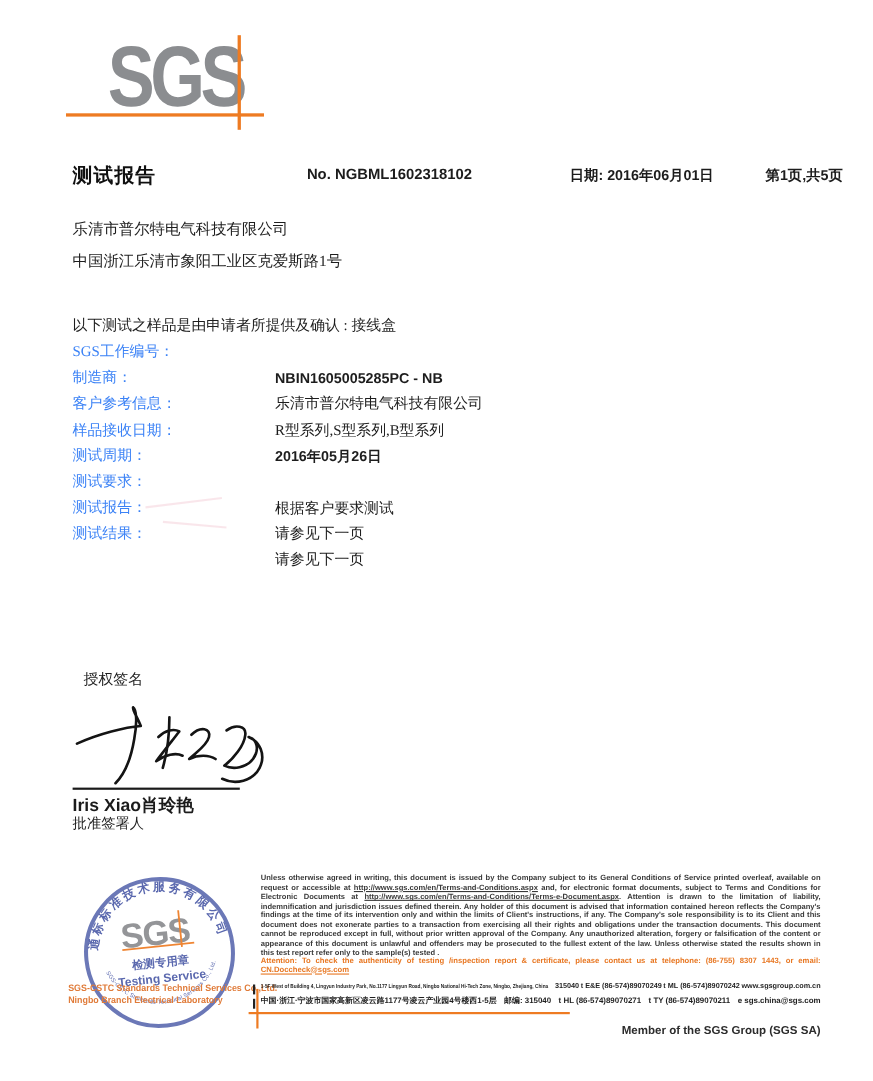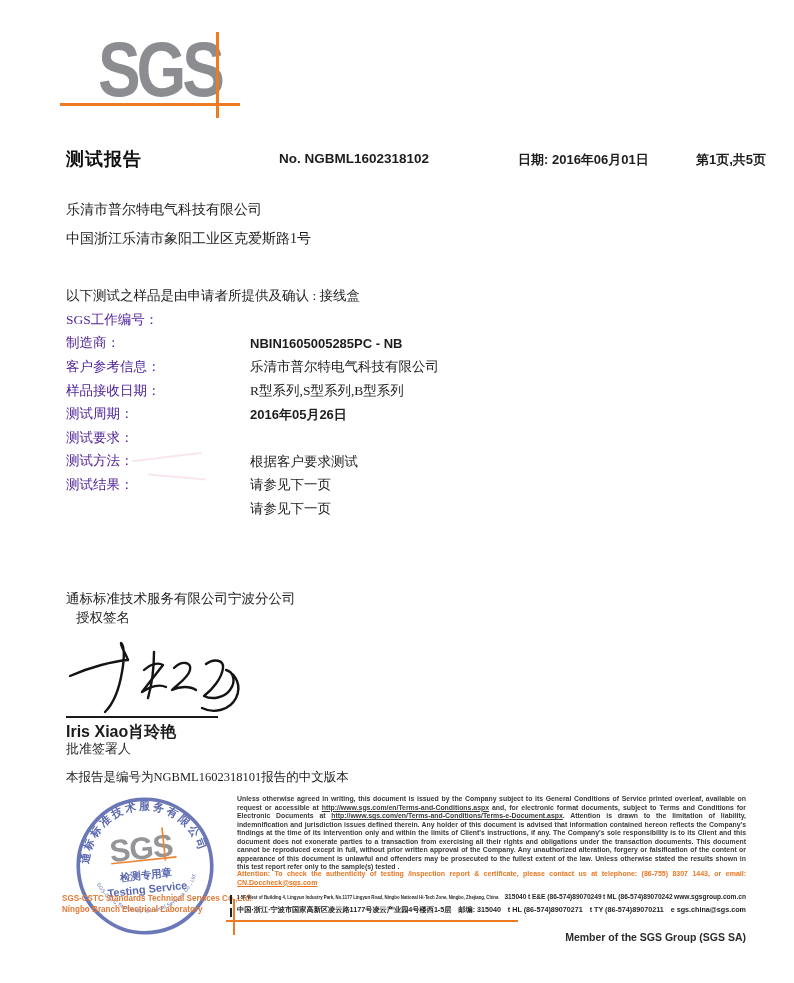--- a/index.html
+++ b/index.html
@@ -21,21 +21,21 @@
   .hdr-page   { left:652px; top:151px; font-size:13px; font-weight:bold; color:#1c1c1c;margin-left:44px; }
 
   
   .applicant { left:66px; top:195px; font-family:"Liberation Serif", serif; font-size:14px;
                color:#1d1d1d; line-height:29px; }
 
   
   .statement { left:66px; top:287px; font-family:"Liberation Serif", serif; font-size:13.5px; color:#1d1d1d; }
   .fields { left:66px; top:308px; width:620px; }
   .frow { display:flex; align-items:center; height:23.6px; }
-  .flabel { width:184px; font-family:"Liberation Serif", serif; font-size:13.5px; color:#4c1d95; }
+  .flabel { width:184px; font-family:"Liberation Serif", serif; font-size:13.5px; color:#3b82f6; }
   .fvalue { font-family:"Liberation Serif", serif; font-size:13.5px; color:#1d1d1d;margin-top:48px; }
   .fvalue.num { font-family:"Liberation Sans", sans-serif; font-weight:bold; font-size:13px; }
 
   
   .artifact { left:128px; top:450px; width:96px; height:40px; opacity:0.16; pointer-events:none; }
   .artifact i { position:absolute; display:block; background:#e06a86; }
   .artifact i.a1 { left:4px; top:6px; width:70px; height:2px; transform:rotate(-7deg); }
   .artifact i.a2 { left:20px; top:26px; width:58px; height:2px; transform:rotate(5deg); }
 
   
@@ -113,50 +113,48 @@
       <span class="fvalue num">2016年05月26日</span>
     </div>
     <div class="frow">
       <span class="flabel">测试周期：</span>
     </div>
     <div class="frow">
       <span class="flabel">测试要求：</span>
       <span class="fvalue">根据客户要求测试</span>
     </div>
     <div class="frow">
-      <span class="flabel">测试方法：</span>
+      <span class="flabel">测试报告：</span>
       <span class="fvalue">请参见下一页</span>
     </div>
     <div class="frow">
       <span class="flabel">测试结果：</span>
       <span class="fvalue">请参见下一页</span>
     </div>
   </div>
 
   <div class="abs artifact">
       <i class="a1"></i>
       <i class="a2"></i>
     </div>
 
-  <div class="abs sig-company">通标标准技术服务有限公司宁波分公司</div>
   <div class="abs sig-label">授权签名</div>
   <svg class="abs sig-svg" width="180" height="86" viewBox="0 0 180 86">
     <g fill="none" stroke="#141414" stroke-width="2.4" stroke-linecap="round" stroke-linejoin="round">
       <path d="M4,42 C24,33 48,27 62,26 C59,18 54,11 55,9 C58,11 59,22 56,38 C53,56 47,70 39,78"></path>
       <path d="M78,36 C84,30 92,28 97,31 C90,40 82,50 76,58 C84,52 94,50 100,53"></path>
       <path d="M88,18 C88,32 86,50 82,64"></path>
       <path d="M108,34 C116,26 126,28 124,36 C122,44 112,50 106,56 C114,52 124,52 130,56"></path>
       <path d="M140,30 C148,24 158,26 157,34 C156,44 146,56 138,62 C146,66 158,64 164,56 C170,48 168,38 160,36 C170,40 176,52 170,64 C164,76 148,80 136,74"></path>
     </g>
   </svg>
   <div class="abs sig-line"></div>
   <div class="abs sig-name">Iris Xiao肖玲艳</div>
   <div class="abs sig-title">批准签署人</div>
 
-  <div class="abs note">本报告是编号为NGBML1602318101报告的中文版本</div>
 
   <svg class="abs stamp-wrap" width="146" height="146" viewBox="0 0 140 140">
     <defs>
       <path id="arcTop" d="M 16,70 A 54,54 0 0 1 124,70"></path>
       <path id="arcBottom" d="M 21,80 A 52,52 0 0 0 119,80"></path>
     </defs>
     <circle cx="70" cy="70" r="64" fill="none" stroke="#4d5ca8" stroke-width="3.5" opacity="0.9"></circle>
     <text font-size="10.5" font-weight="bold" fill="#4d5ca8" letter-spacing="2.4">
       <textPath href="#arcTop" startOffset="50%" text-anchor="middle">通标标准技术服务有限公司</textPath>
     </text>

